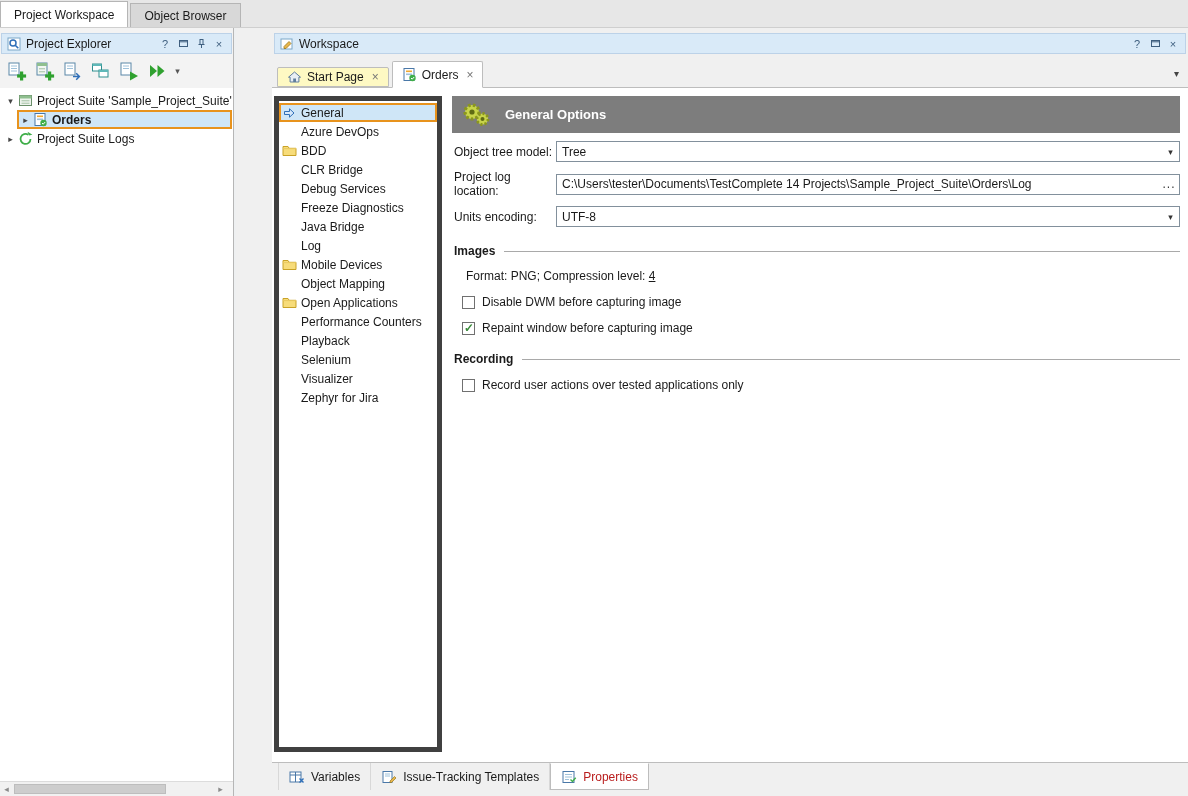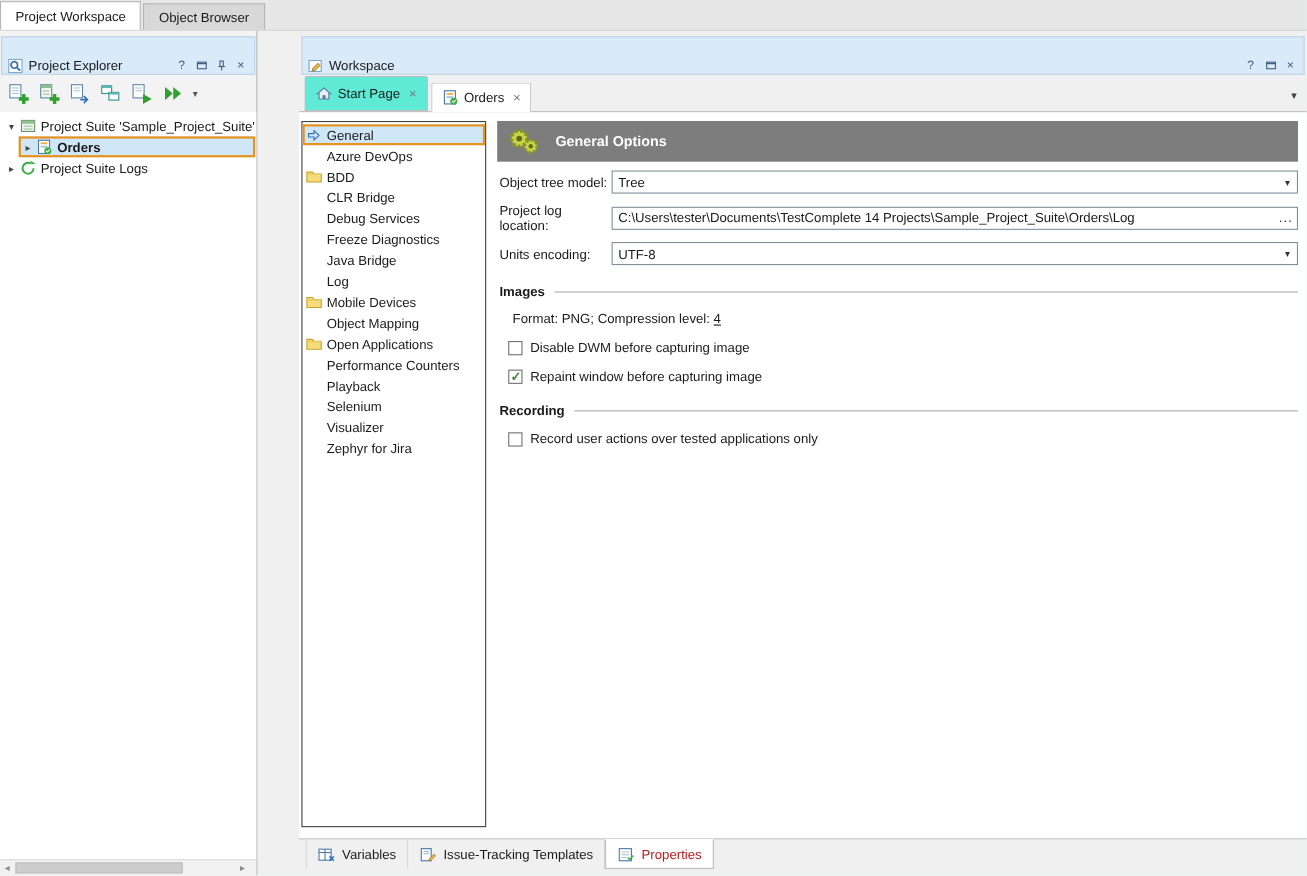--- a/index.html
+++ b/index.html
@@ -7,21 +7,21 @@
   body { font-family:"Liberation Sans", sans-serif; font-size:12px; color:#1a1a1a; background:#eef0f1; }
   .app { position:relative; width:1188px; height:796px; background:#eef0f1; overflow:hidden; }
 
   
   .main-tabbar { position:absolute; left:0; top:0; width:100%; height:28px; background:#e7e7e7; display:flex; align-items:flex-end; padding:2px 0 0 0; border-bottom:1px solid #cfcfcf; }
   .main-tab { display:flex; align-items:center; height:24px; padding:0 13px; background:#d8d8d8; border:1px solid #b5b5b5; border-bottom:none; margin-right:2px; }
   .main-tab.active { background:#ffffff; height:26px; }
 
   
   .left-panel { position:absolute; left:0; top:28px; width:234px; bottom:0; background:#f3f3f3; border-right:1px solid #b6b6b6; display:flex; flex-direction:column; padding-top:5px; }
-  .panel-header { height:35px; background:#d9eaf8; border:1px solid #bcd2e8; display:flex; align-items:flex-end; padding:0 5px; gap:5px; margin:0 1px; flex:none; }
+  .panel-header { height:21px; background:#d9eaf8; border:1px solid #bcd2e8; display:flex; align-items:center; padding:0 5px; gap:5px; margin:0 1px; flex:none; }
   .panel-header .title { flex:1; white-space:nowrap; overflow:hidden; }
   .hicons { margin-left:auto; display:flex; gap:4px; align-items:center; }
   .hbtn { width:14px; height:15px; display:inline-flex; align-items:center; justify-content:center; color:#3f5f7f; font-size:11px; }
   .icon svg { display:block; }
 
   .toolbar { height:34px; display:flex; align-items:center; padding:2px 3px; gap:1px; flex:none; }
   .tbtn { width:27px; height:27px; display:inline-flex; align-items:center; justify-content:center; }
   .tb-caret { width:13px; color:#555; font-size:9px; }
 
   .tree { flex:1; background:#fff; overflow:hidden; padding-top:3px; min-height:0; }
@@ -39,28 +39,28 @@
   .scroll-thumb { position:absolute; left:14px; top:2px; height:10px; width:152px; background:#cdcdcd; border:1px solid #bdbdbd; }
 
   .splitter { position:absolute; left:234px; top:28px; width:2px; bottom:0; }
 
   
   .right-panel { position:absolute; left:236px; top:28px; right:0; bottom:0; display:flex; flex-direction:column; background:#f0f0f0; padding-top:5px;padding-left:36px; }
   .right-panel .panel-header { margin:0 2px; }
 
   .doc-tabrow { height:33px; display:flex; align-items:flex-end; padding:4px 4px 0 5px; position:relative; flex:none; }
   .doc-tabs { display:flex; align-items:flex-end; }
-  .doc-tab { display:flex; align-items:center; gap:5px; height:32px; padding:0 9px; background:#5eead4; border:1px solid #bdbdbd; margin-right:3px; border-radius:2px 2px 0 0; position:relative; z-index:1; }
+  .doc-tab { display:flex; align-items:center; gap:5px; height:20px; padding:0 9px; background:#fef9c3; border:1px solid #bdbdbd; margin-right:3px; border-radius:2px 2px 0 0; position:relative; z-index:1; }
   .doc-tab.active { background:#fff; border-bottom-color:#fff; margin-bottom:-1px; height:27px; }
   .tab-close { color:#777; font-size:12px; margin-left:3px; }
   .tab-caret { position:absolute; right:9px; bottom:8px; font-size:10px; color:#444; }
 
   .doc-area { flex:1; background:#fff; border-top:1px solid #bdbdbd; display:flex; padding:8px 8px 10px 2px; position:relative; min-height:0; }
 
-  .options-list { width:168px; flex:none; border:1px solid #404040; overflow:hidden; padding-top:2px; background:#fff; }
+  .options-list { width:168px; flex:none; border:5px solid #404040; overflow:hidden; padding-top:2px; background:#fff; }
   .opt-row { height:19px; display:flex; align-items:center; padding-left:22px; position:relative; white-space:nowrap; }
   .opt-icon { position:absolute; left:3px; top:3px; }
   .opt-row.selected { background:#cfe6f7; border:2px solid #e8931d; padding-left:20px; }
   .opt-row.selected .opt-icon { left:1px; top:1px; }
 
   .content { flex:1; margin-left:10px; position:relative; display:flex; flex-direction:column; min-width:0; }
   .banner { height:37px; background:#7d7d7d; color:#fff; font-weight:bold; font-size:13px; display:flex; align-items:center; gap:14px; padding:0 9px; flex:none; }
 
   .field-row { display:flex; align-items:center; margin-top:8px; padding-left:2px; }
   .field-label { width:102px; flex:none; }

